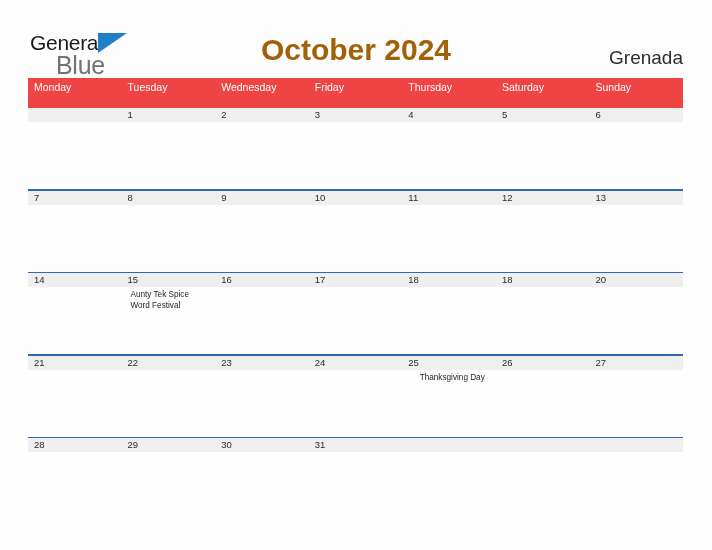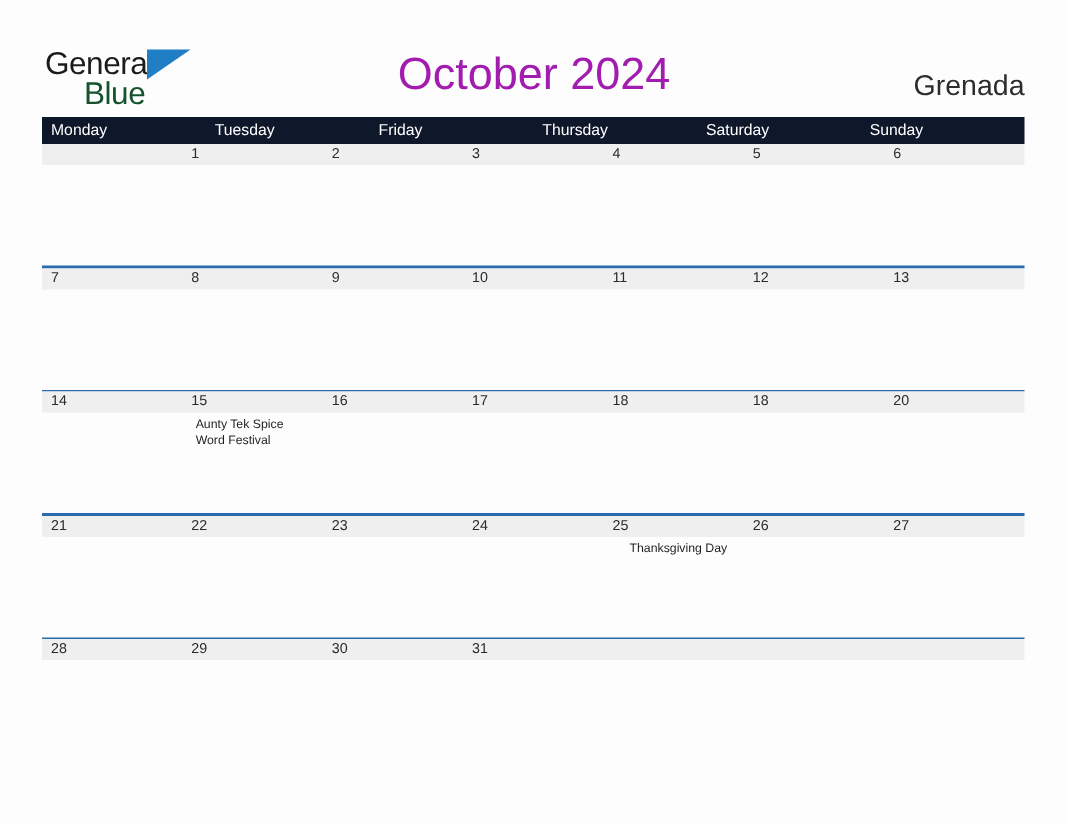--- a/index.html
+++ b/index.html
@@ -43,45 +43,45 @@
     top: 0;
     font-size: 21px;
     letter-spacing: -0.3px;
     color: #1b1b1b;
     font-family: "Liberation Sans", sans-serif;
   }
   .logo-blue {
     position: absolute;
     left: 26px;
     top: 20px;
-    font-size: 21px;
+    font-size: 25px;
     letter-spacing: -0.3px;
-    color: #14532d;
+    color: #737373;
     font-family: "Liberation Sans", sans-serif;
   }
   .logo-flag {
     position: absolute;
     left: 68px;
     top: 2px;
     width: 0;
     height: 0;
     border-top: 20px solid #1f7ec4;
     border-right: 29px solid transparent;
   }
 
   .cal-title {
     position: absolute;
     left: 0;
     top: 33px;
     width: 712px;
     text-align: center;
     font-size: 30px;
-    color: #a21caf;
-    font-family: "Liberation Sans", sans-serif;
-    font-weight: normal;
+    color: #a16207;
+    font-family: "Liberation Sans", sans-serif;
+    font-weight: bold;
     letter-spacing: 0px;
   }
 
   .region {
     position: absolute;
     right: 29px;
     top: 47px;
     font-size: 19px;
     color: #2d2d2d;
     font-family: "Liberation Sans", sans-serif;
@@ -91,22 +91,22 @@
   .calendar {
     position: absolute;
     left: 28px;
     top: 78px;
     width: 655px;
   }
 
   .weekday-row {
     display: flex;
     width: 655px;
-    height: 18px;
-    background: #0f172a;
+    height: 30px;
+    background: #ef4444;
   }
   .weekday-cell {
     flex: 1 1 0;
     color: #ffffff;
     font-size: 10.5px;
     line-height: 18px;
     padding-left: 6px;
     box-sizing: border-box;
     font-family: "Liberation Sans", sans-serif;
     white-space: nowrap;
@@ -180,20 +180,21 @@
 
     <div class="region">Grenada</div>
 
   </div>
 
   <div class="calendar">
 
     <div class="weekday-row">
       <div class="weekday-cell">Monday</div>
       <div class="weekday-cell">Tuesday</div>
+      <div class="weekday-cell">Wednesday</div>
       <div class="weekday-cell">Friday</div>
       <div class="weekday-cell">Thursday</div>
       <div class="weekday-cell">Saturday</div>
       <div class="weekday-cell">Sunday</div>
     </div>
 
     <div class="week-row h-normal">
       <div class="date-band">
         <div class="date-cell"></div>
         <div class="date-cell">1</div>

